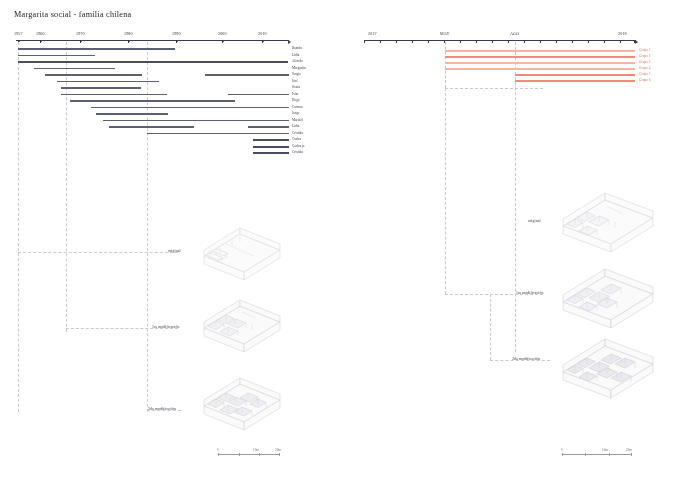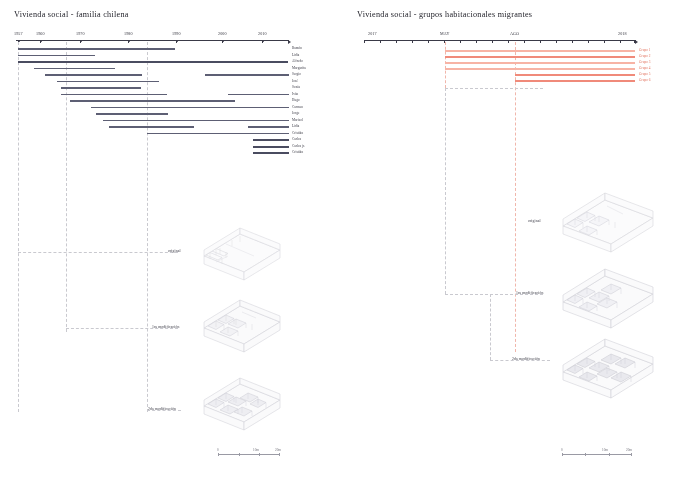--- a/index.html
+++ b/index.html
@@ -45,21 +45,21 @@
   .scalebar{position:absolute;}
   .scalebar .sline{position:absolute;height:0.8px;background:#9a9aa4;top:6px;}
   .scalebar .stick{position:absolute;width:0.8px;height:3px;background:#9a9aa4;top:4.5px;}
   .scalebar .slab{position:absolute;font-size:3.3px;color:#6e6e78;top:0;white-space:nowrap;}
 </style>
 </head>
 <body>
 
 <div class="panel" id="panel-left">
 
-  <div class="title" id="title-left">Vivienda social  -  familia chilena</div>
+  <div class="title" id="title-left">Margarita social  -  familia chilena</div>
 
   <div class="axis" style="left:16px;top:40px;width:273px;"></div>
   <div class="arrowhead" style="left:288px;top:40px;"></div>
 
   <div>
     <div class="axis-dot" style="left:18px;top:40px;"></div>
     <div class="axis-dot" style="left:40px;top:40px;"></div>
     <div class="axis-dot" style="left:80px;top:40px;"></div>
     <div class="axis-dot" style="left:128px;top:40px;"></div>
     <div class="axis-dot" style="left:176px;top:40px;"></div>
@@ -213,21 +213,20 @@
     <div class="stick" style="left:41.3px;"></div>
     <div class="stick" style="left:61.2px;"></div>
     <div class="slab" style="left:-1px;">0</div>
     <div class="slab" style="left:35px;">10m</div>
     <div class="slab" style="left:57px;">20m</div>
   </div>
 </div>
 
 <div class="panel" id="panel-right">
 
-  <div class="title" id="title-right" style="left:17px;top:10px;">Vivienda social  -  grupos habitacionales  migrantes</div>
 
   <div class="axis" style="left:24px;top:40px;width:272px;"></div>
   <div class="arrowhead" style="left:295px;top:40px;"></div>
 
   <div>
     <div class="axis-tick" style="left:24px;top:40px;"></div>
     <div class="axis-tick" style="left:40px;top:40px;"></div>
     <div class="axis-tick" style="left:56px;top:40px;"></div>
     <div class="axis-tick" style="left:72px;top:40px;"></div>
     <div class="axis-tick" style="left:88px;top:40px;"></div>

